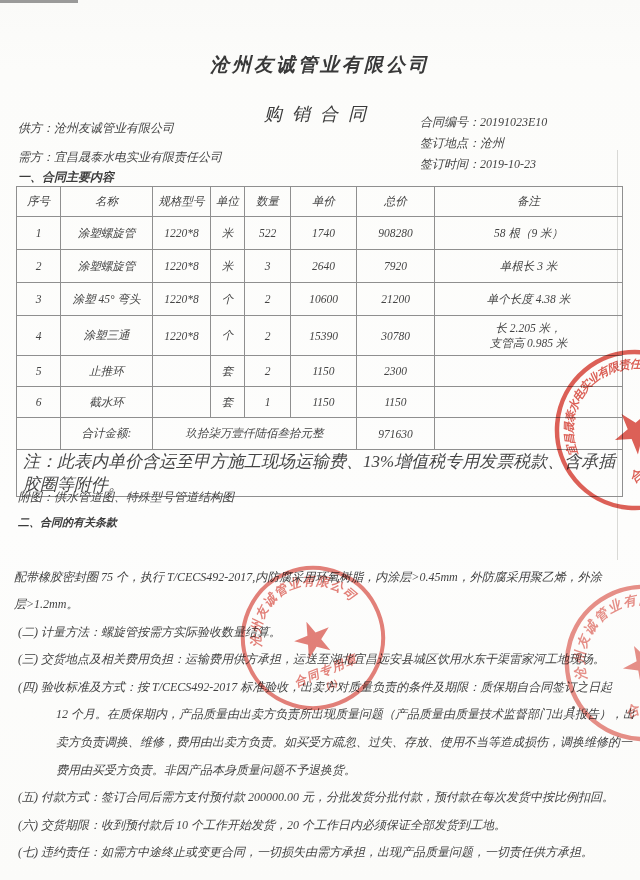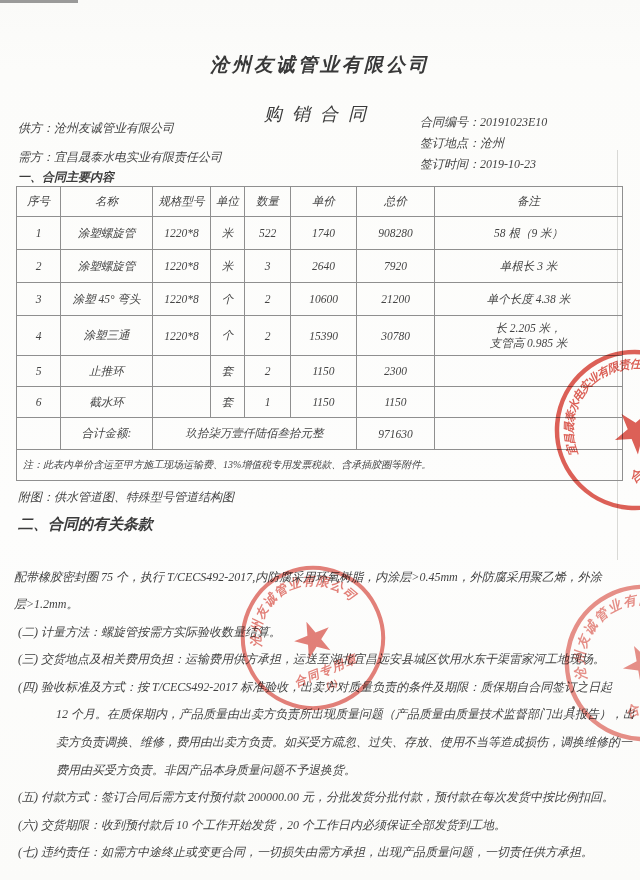--- a/index.html
+++ b/index.html
@@ -19,21 +19,21 @@
   .meta{left:420px;}
   .heading{font-weight:600;color:#3b3b3b;}
   table.items{
     position:absolute;left:16px;top:186px;width:606px;border-collapse:collapse;table-layout:fixed;
     font-size:11.5px;color:#454545;
   }
   table.items td,table.items th{
     border:1px solid #8f8f8f;text-align:center;vertical-align:middle;
     font-weight:normal;padding:0 2px;overflow:hidden;
   }
-  table.items .note-cell{text-align:left;padding-left:6px;font-size:10px;}
+  table.items .note-cell{text-align:left;padding-left:6px;font-size:17px;}
   .rk{line-height:1.25;}
   .stamp{position:absolute;mix-blend-mode:multiply;pointer-events:none;}
   .stamp text{font-family:"Liberation Sans","DejaVu Sans",sans-serif;font-weight:bold;fill:#d8453a;}
   .stamp .ring{fill:none;stroke:#d8453a;}
   .stamp .star{fill:#d8453a;}
 </style>
 </head>
 <body>
 
 <div class="paper">
@@ -148,21 +148,21 @@
       <td>971630</td>
       <td></td>
     </tr>
     <tr style="height:31px">
       <td colspan="8" class="note-cell">注：此表内单价含运至甲方施工现场运输费、13%增值税专用发票税款、含承插胶圈等附件。</td>
     </tr>
   </tbody>
     </table>
 
   <div class="line" style="left:18px;top:489px">附图：供水管道图、特殊型号管道结构图</div>
-  <div class="line heading" style="left:18px;top:515px;font-size:15px">二、合同的有关条款</div>
+  <div class="line heading" style="left:18px;top:515px;font-size:11px">二、合同的有关条款</div>
 
   <div class="line" style="left:14px;top:569px">配带橡胶密封圈 75 个，执行 T/CECS492-2017,内防腐采用环氧树脂，内涂层&gt;0.45mm，外防腐采用聚乙烯，外涂</div>
   <div class="line" style="left:14px;top:596px">层&gt;1.2mm。</div>
   <div class="line" style="left:18px;top:624px">(二) 计量方法：螺旋管按需方实际验收数量结算。</div>
   <div class="line" style="left:18px;top:651px">(三) 交货地点及相关费用负担：运输费用供方承担，运送至湖北宜昌远安县城区饮用水东干渠雷家河工地现场。</div>
   <div class="line" style="left:18px;top:679px">(四) 验收标准及方式：按 T/CECS492-2017 标准验收，出卖方对质量负责的条件及期限：质保期自合同签订之日起</div>
   <div class="line" style="left:56px;top:706px">12 个月。在质保期内，产品质量由出卖方负责所出现质量问题（产品质量由质量技术监督部门出具报告），出</div>
   <div class="line" style="left:56px;top:734px">卖方负责调换、维修，费用由出卖方负责。如买受方疏忽、过失、存放、使用不当等造成损伤，调换维修的一</div>
   <div class="line" style="left:56px;top:762px">费用由买受方负责。非因产品本身质量问题不予退换货。</div>
   <div class="line" style="left:18px;top:789px">(五) 付款方式：签订合同后需方支付预付款 200000.00 元，分批发货分批付款，预付款在每次发货中按比例扣回。</div>

